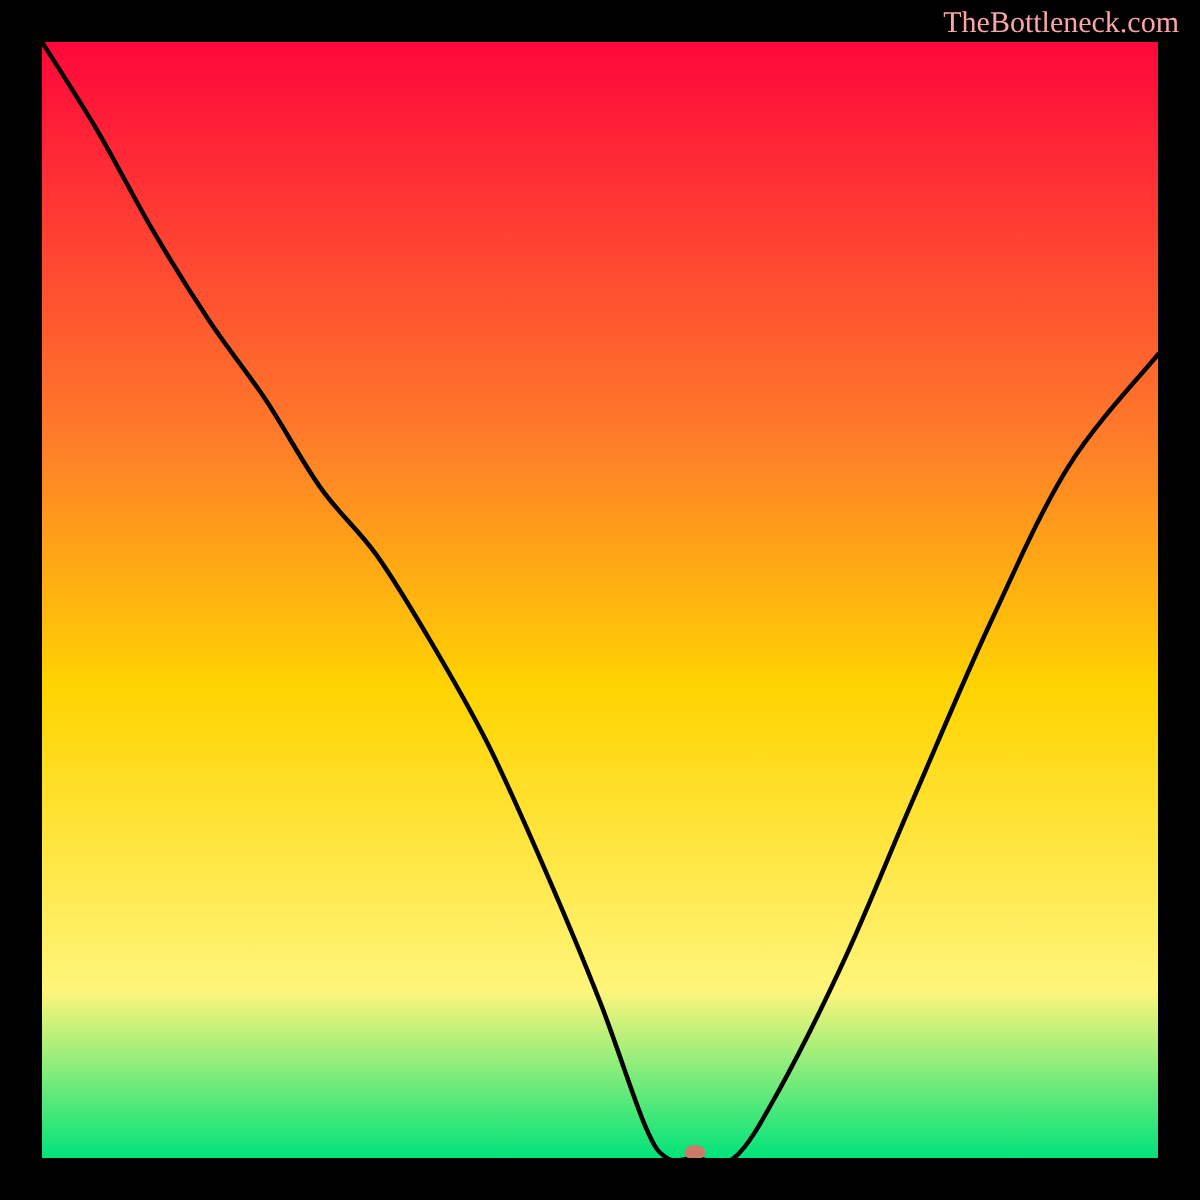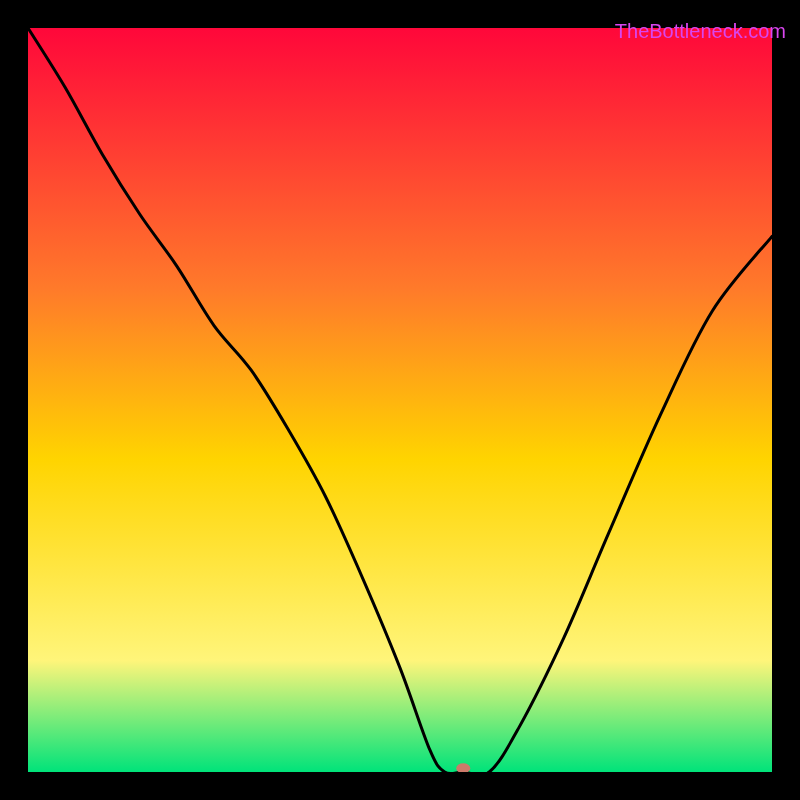--- a/index.html
+++ b/index.html
@@ -1,24 +1,24 @@
 <!DOCTYPE html>
 <html><head>
 <meta charset="utf-8">
 <style>
   * { margin: 0; padding: 0; box-sizing: border-box; }
   body { width: 800px; height: 800px; background: #000; font-family: Arial, sans-serif; overflow: hidden; }
   .watermark {
     position: absolute;
-    top: 20px;
+    top: 4px;
     right: 14px;
-    color: #d946ef;
+    color: #fca5a5;
     font-size: 20px;
     z-index: 10;
-    font-family: Liberation Sans, sans-serif;
+    font-family: Liberation Serif, serif;
   }
   .frame {
     position: absolute;
     top: 28px;
     left: 28px;
     width: 744px;
     height: 744px;
     background: #000;
   }
   svg { display: block; }

